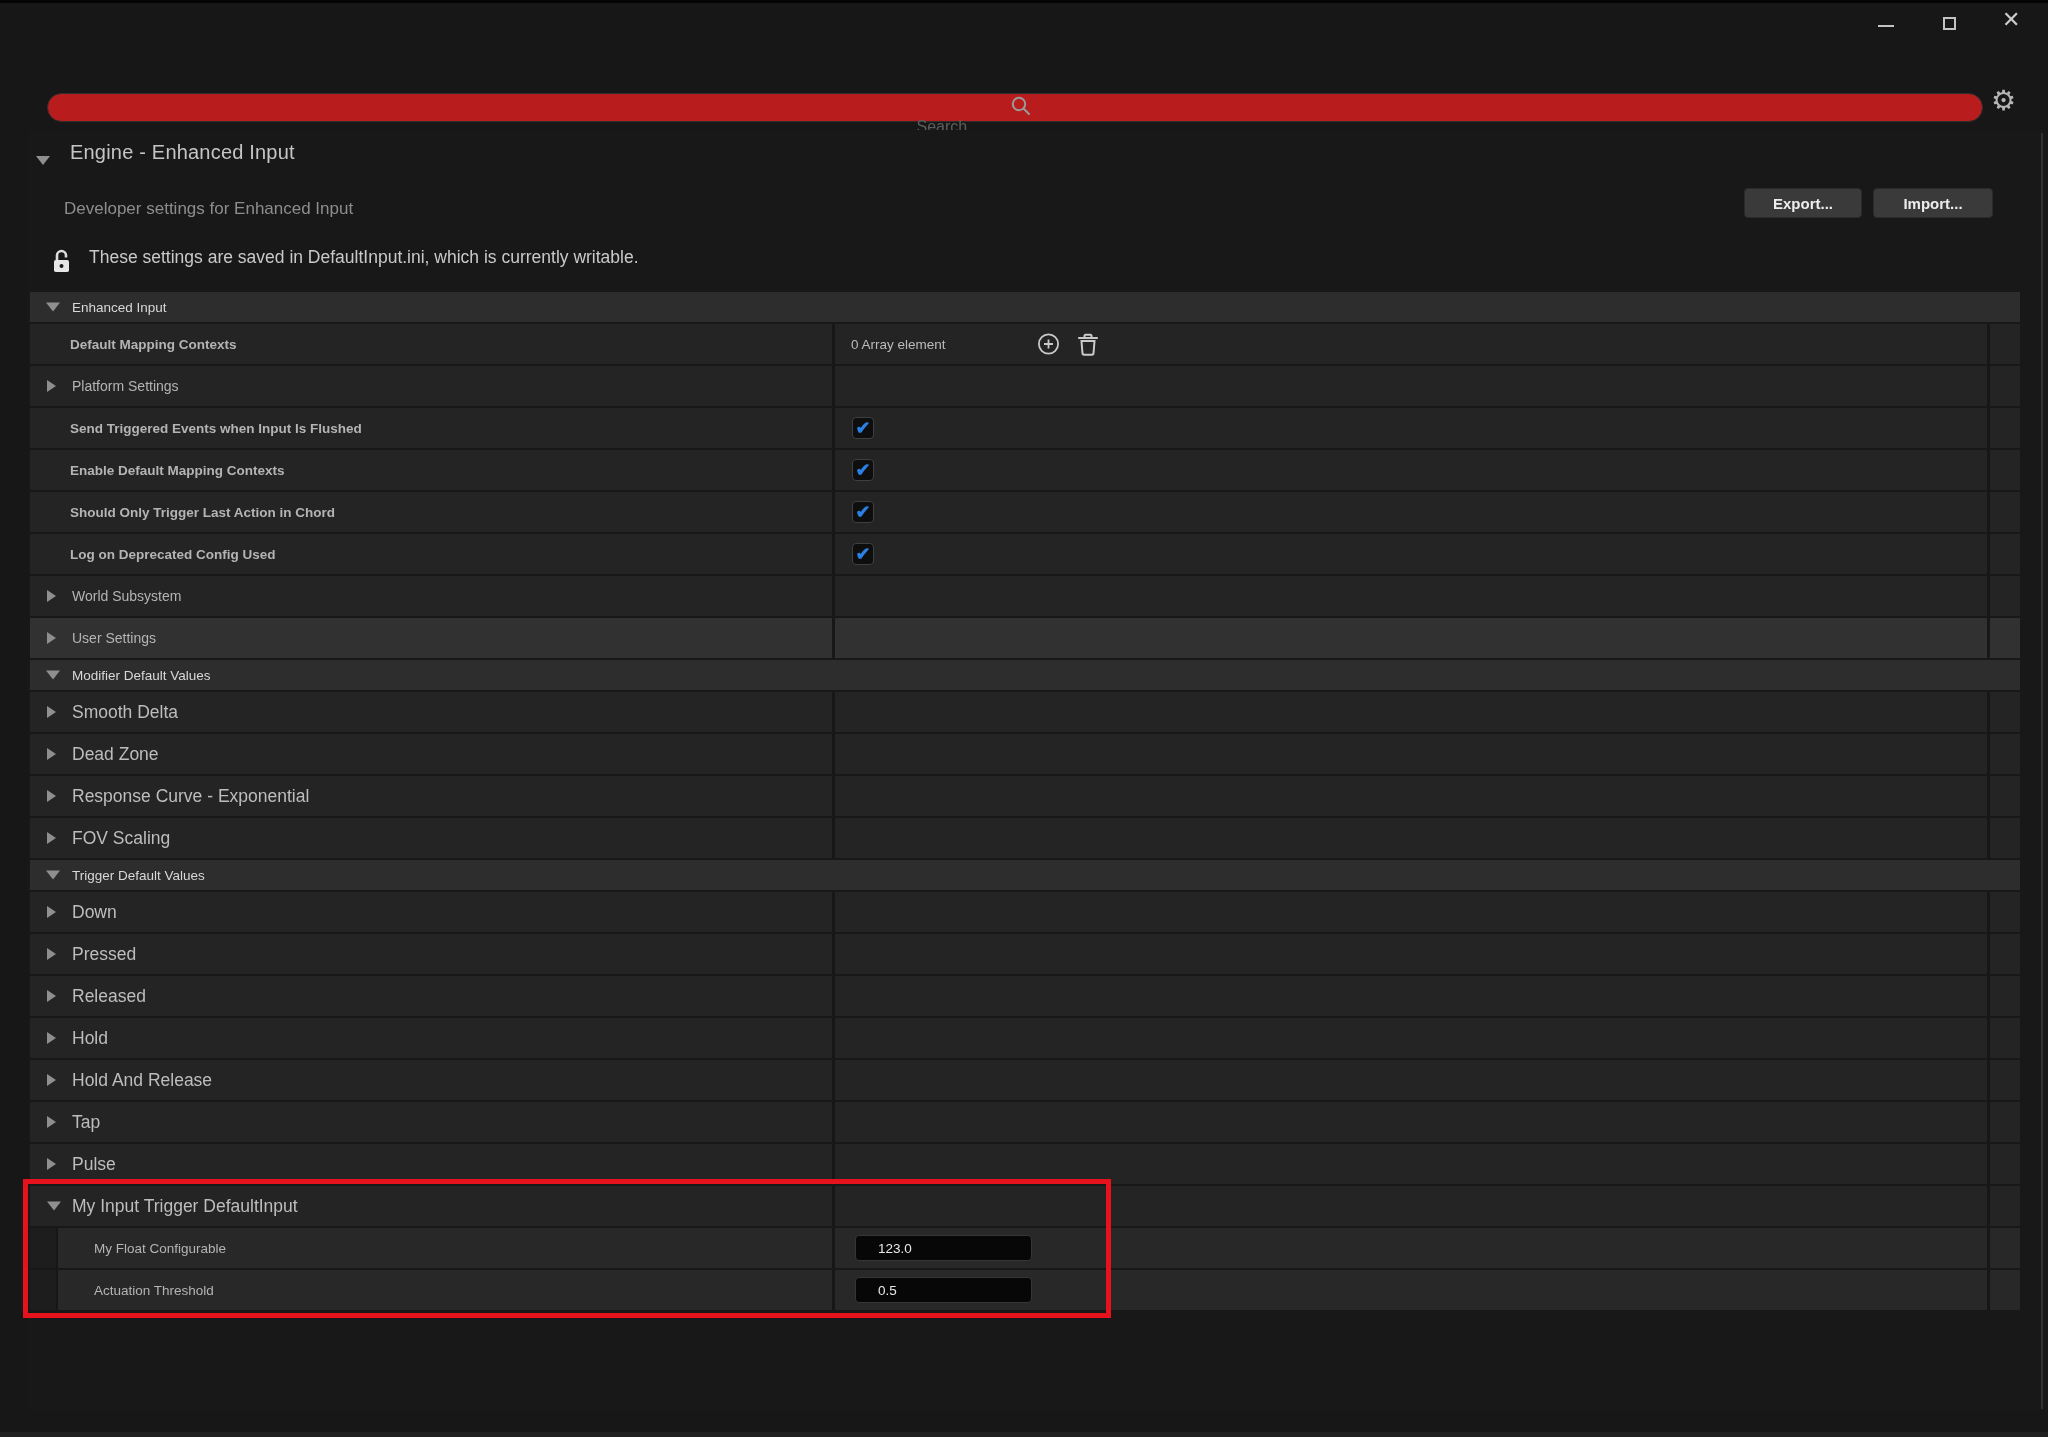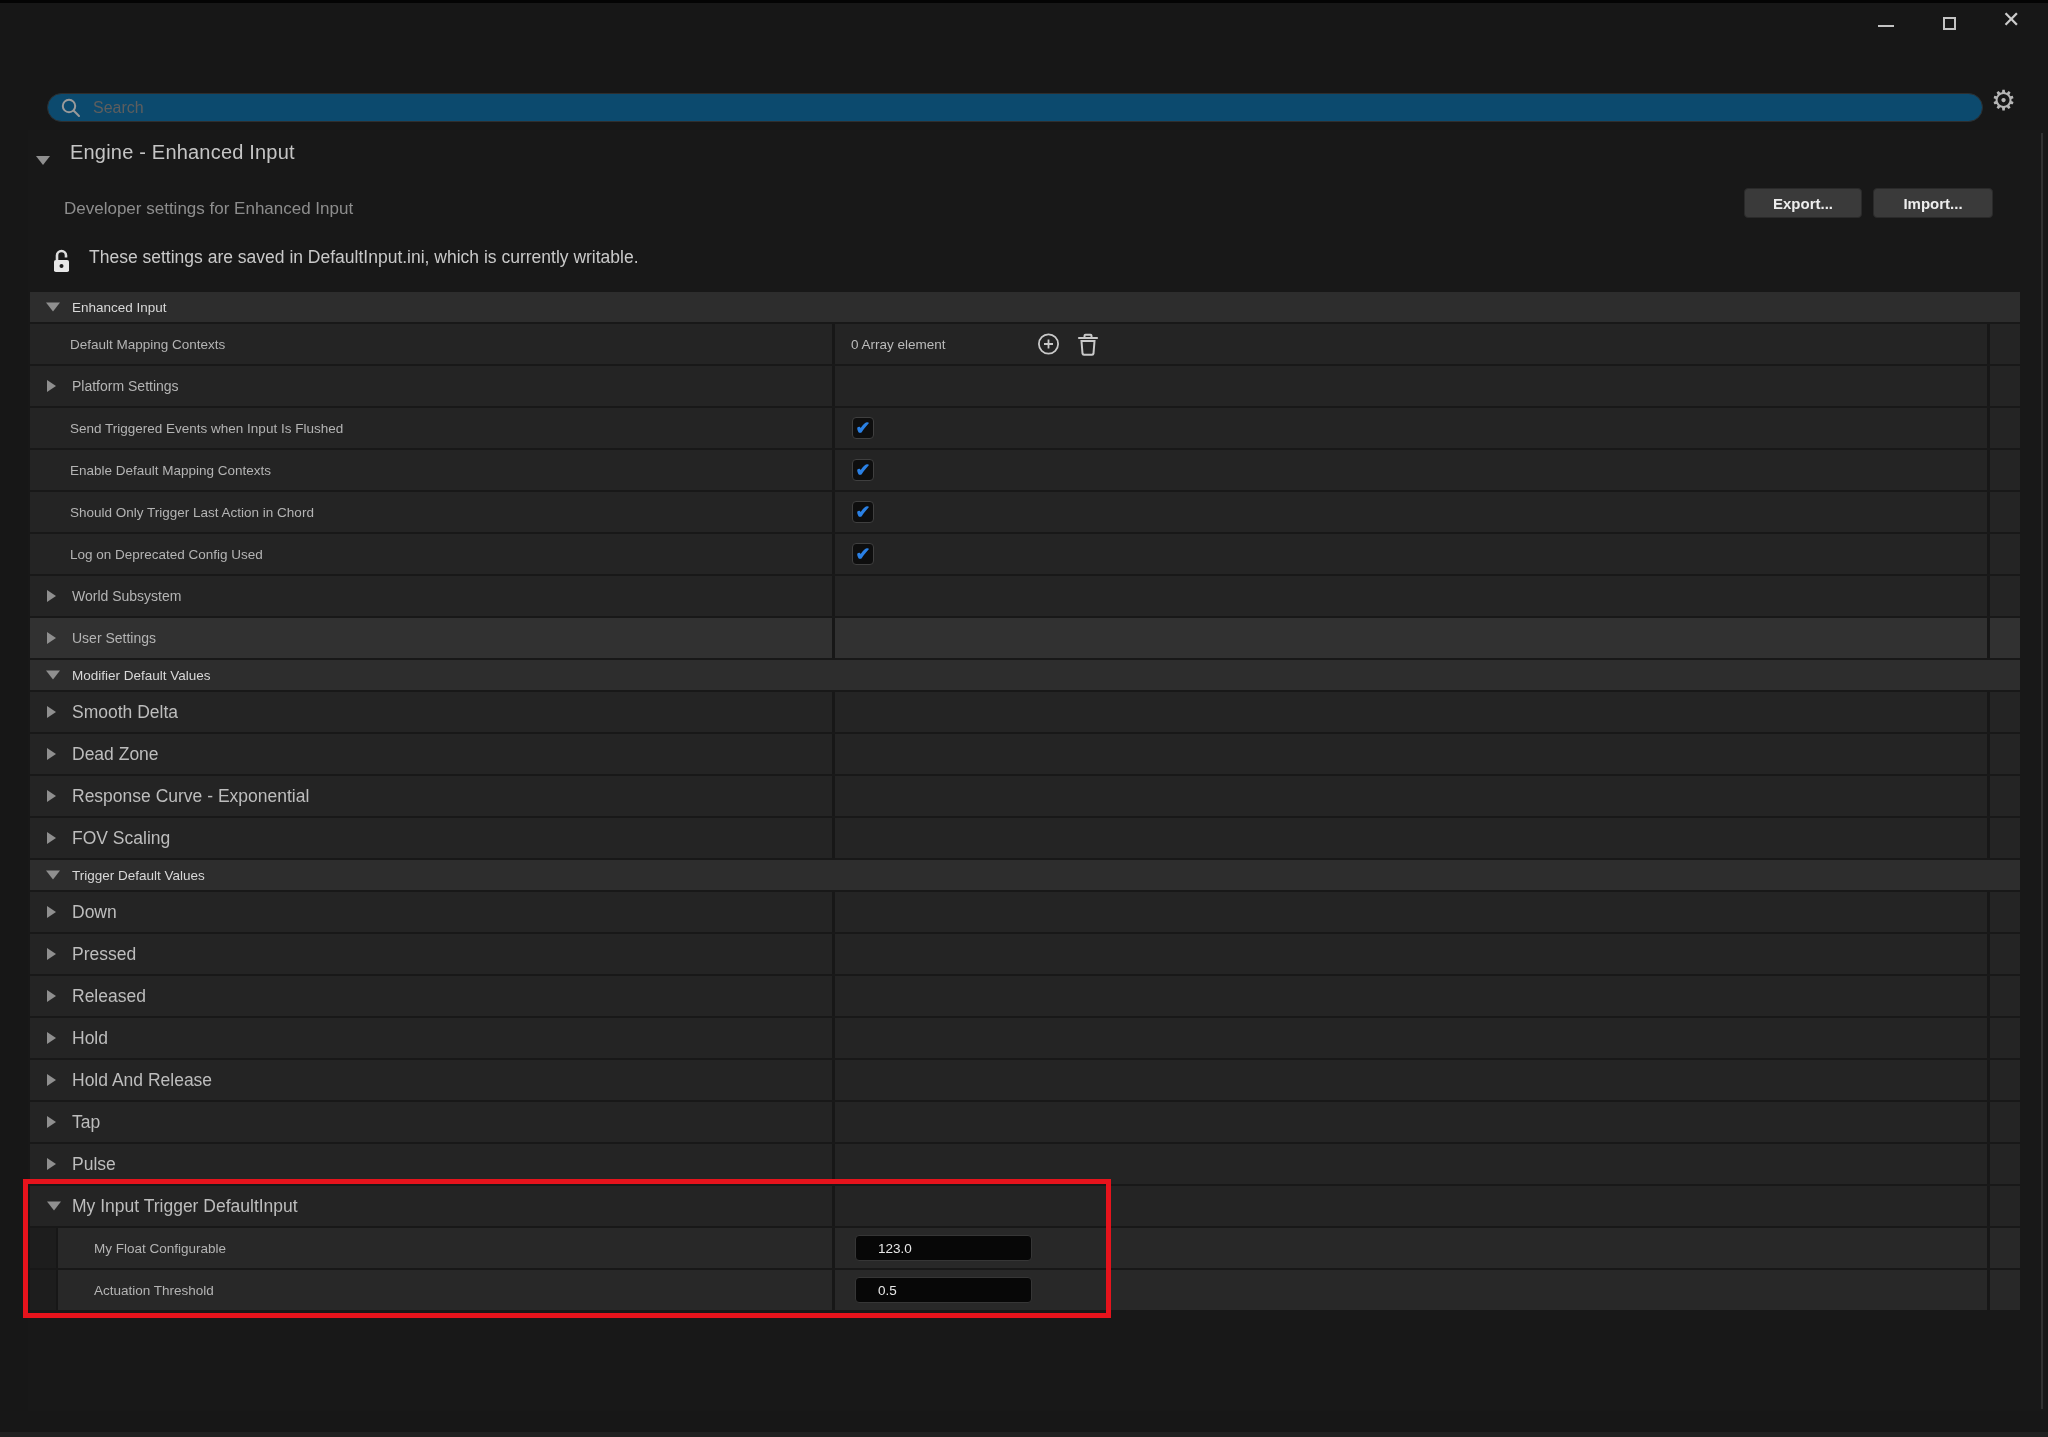--- a/index.html
+++ b/index.html
@@ -11,22 +11,22 @@
     border-top:3px solid #040404;
   }
   .min-glyph { position:absolute; left:1878px; top:22px; width:16px; height:2px; background:#c3c3c3; }
   .max-glyph { position:absolute; left:1943px; top:14px; width:13px; height:13px; border:2px solid #c3c3c3; background:transparent; }
   .close-glyph { position:absolute; left:2002px; top:6px; color:#cccccc; font-size:22px; line-height:22px; }
   .close-glyph::before { content:"✕"; }
 
   
   .search-bar {
     position:absolute; left:47px; top:90px; width:1936px; height:29px;
-    background:#0c4a6e; border:1px solid #2e2e2e; border-radius:15px;
-    display:flex; align-items:center;
+    background:#b91c1c; border:1px solid #2e2e2e; border-radius:15px;
+    display:flex; align-items:center;flex-direction:column;
   }
   .search-bar svg { margin-left:11px; flex:0 0 auto; }
   .search-input {
     flex:1; background:transparent; border:none; outline:none;
     color:#bdbdbd; font-size:16px; padding-left:10px; font-family:"Liberation Sans",sans-serif;
   }
   .search-input::placeholder { color:#5e5e5e; }
   .gear { position:absolute; left:1991px; top:84px; color:#b5b5b5; font-size:28px; line-height:28px; }
   .gear::before { content:"⚙"; }
 
@@ -64,21 +64,21 @@
     content:""; position:absolute; top:0; bottom:0; width:3px; background:#171717;
   }
   .r.item::before { left:802px; }
   .r.item::after { left:1957px; }
   .r .tri { position:absolute; left:17px; top:50%; transform:translateY(-50%); }
   .r.section .tri { left:16px; }
   .lbl { position:absolute; top:50%; transform:translateY(-50%); white-space:nowrap; }
   .sec-lbl { left:42px; font-size:13.5px; font-weight:normal; color:#d8d8d8; }
   .small-lbl { left:42px; font-size:14px; color:#b4b4b4; }
   .big-lbl { left:42px; font-size:17.5px; color:#bdbdbd; }
-  .inner-lbl { left:40px; font-size:13.5px; color:#b4b4b4; }
+  .inner-lbl { left:40px; font-size:13.5px; color:#b4b4b4;font-weight:bold; }
   .sub-lbl { left:64px; font-size:13.5px; color:#b4b4b4; }
 
   .indent-cell { position:absolute; left:0; top:0; bottom:0; width:28px; background:#1d1d1d; border-right:2px solid #171717; }
 
   .arr-val { position:absolute; left:821px; top:50%; transform:translateY(-50%); font-size:13.5px; color:#bbbbbb; }
   .icon-btn { position:absolute; top:50%; transform:translateY(-50%); cursor:pointer; line-height:0; }
   .plus-btn { left:1006px; }
   .trash-btn { left:1046px; }
 
   .checkbox {

